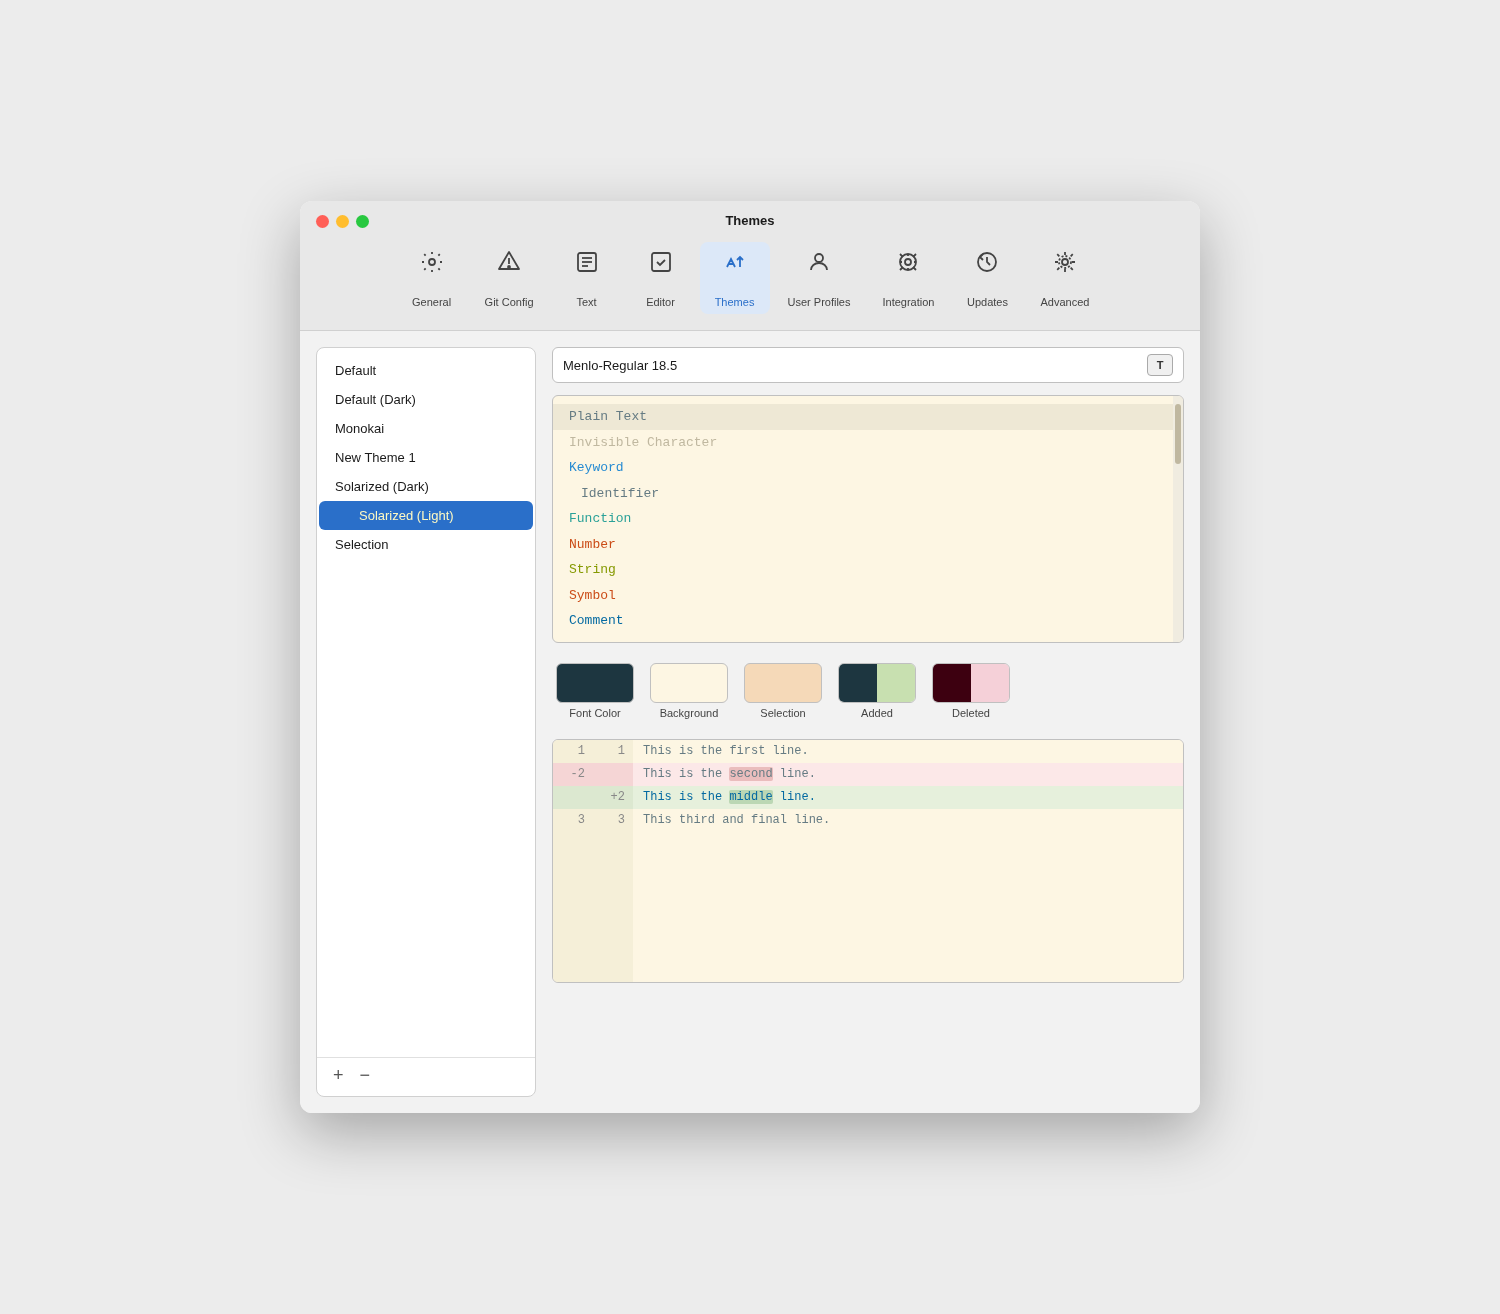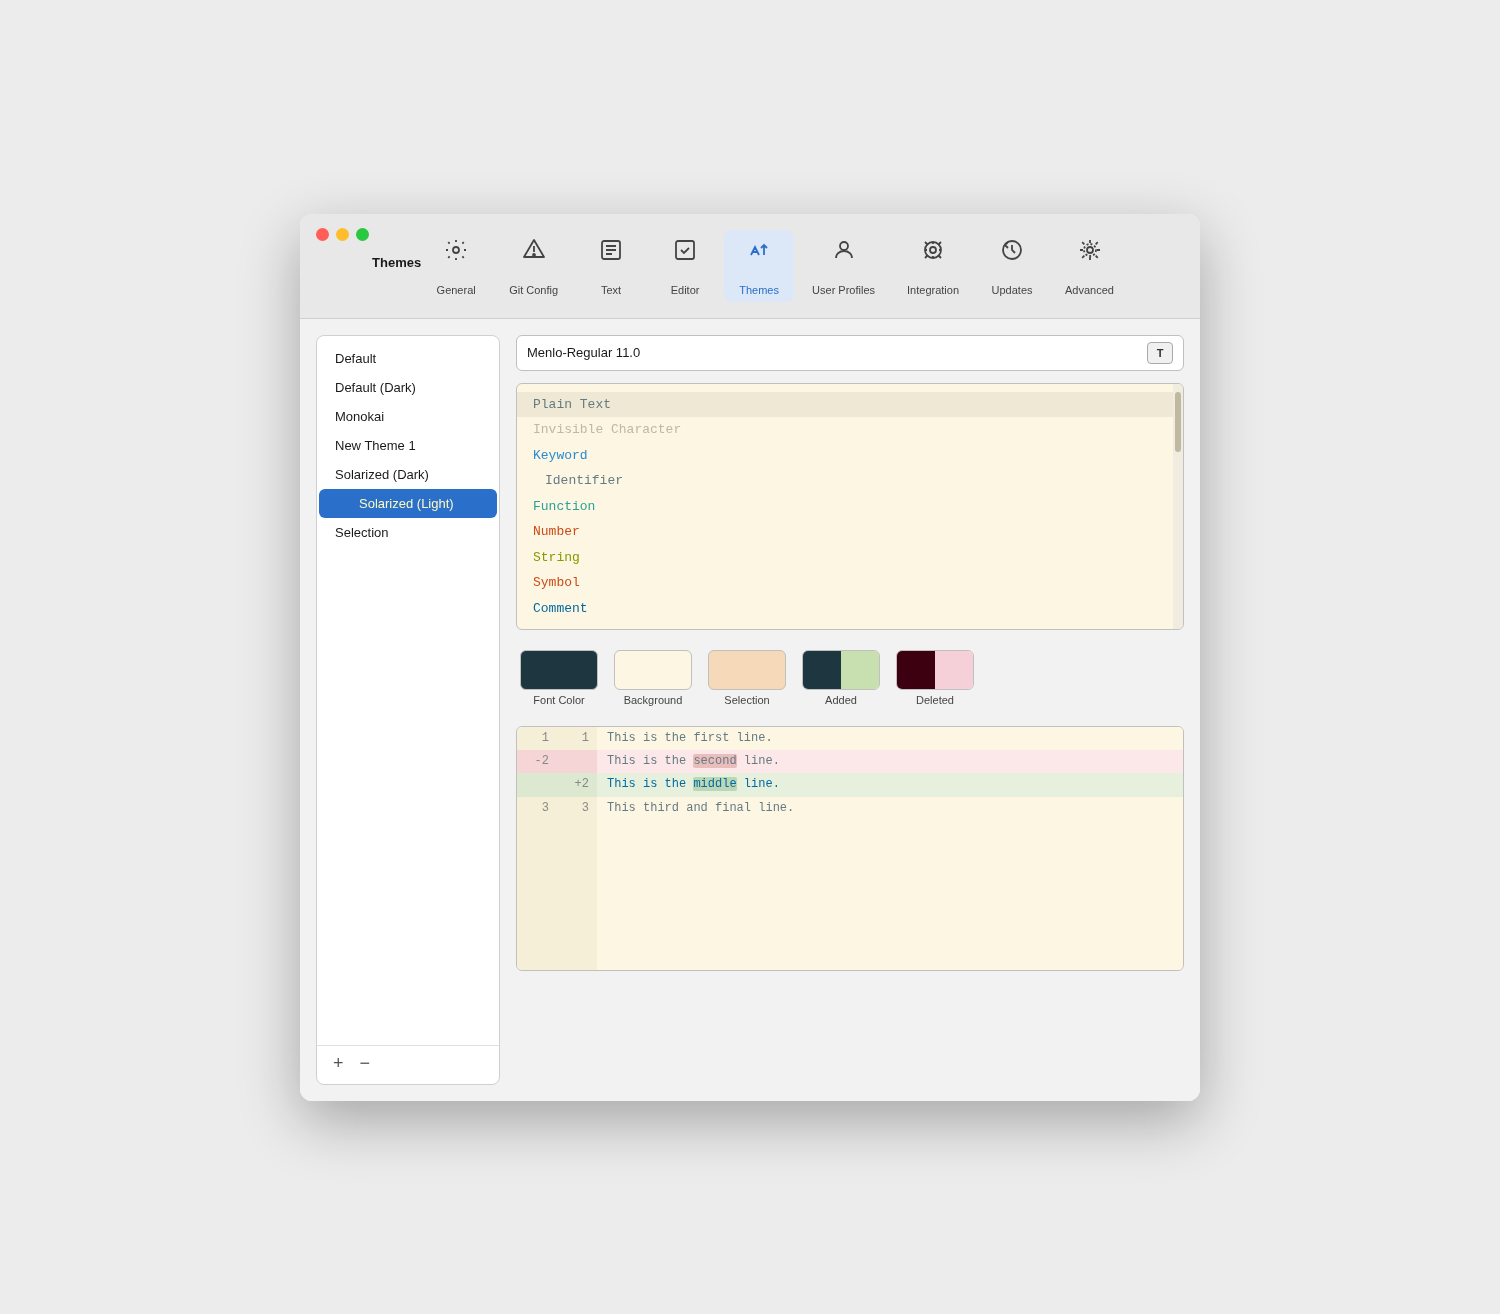--- a/index.html
+++ b/index.html
@@ -17,25 +17,24 @@
       background: #f5f5f5;
       border-radius: 12px;
       box-shadow: 0 20px 60px rgba(0,0,0,0.3);
       overflow: hidden;
     }
     
     .titlebar {
       background: #e8e8e8;
       padding: 12px 16px 8px;
       display: flex;
-      flex-direction: row;
+      flex-direction: column;
       align-items: center;
       border-bottom: 1px solid #d0d0d0;
       position: relative;
-      justify-content: center;
     }
     .titlebar-buttons {
       position: absolute;
       left: 16px;
       top: 14px;
       display: flex;
       gap: 7px;
     }
     .tb-btn {
       width: 13px;
@@ -94,21 +93,21 @@
     }
     
     .main-content {
       display: flex;
       padding: 16px;
       gap: 16px;
       background: #f2f2f2;
     }
     
     .sidebar {
-      width: 184px;
+      width: 220px;
       flex-shrink: 0;
       background: #fff;
       border: 1px solid #d0d0d0;
       border-radius: 8px;
       padding: 4px 0;
       display: flex;
       flex-direction: column;
       min-height: 750px;
     }
     .sidebar-items {
@@ -451,21 +450,21 @@
       </div>
       <div class="sidebar-footer">
         <button class="sidebar-footer-btn">+</button>
         <button class="sidebar-footer-btn">−</button>
       </div>
     </div>
 
     <div class="right-panel">
 
       <div class="font-selector">
-        <span class="font-name">Menlo-Regular 11.0</span>
+        <span class="font-name">Menlo-Regular 18.5</span>
         <div class="font-selector-btn">T</div>
       </div>
 
       <div class="syntax-preview">
         <div class="syntax-lines">
           <div class="syntax-line" style="background:#eee8d5; color:#657b83;">Plain Text</div>
           <div class="syntax-line" style="color:#c0b8a0;">Invisible Character</div>
           <div class="syntax-line" style="color:#268bd2;">Keyword</div>
           <div class="syntax-line" style="color:#657b83;padding-left:28px;">Identifier</div>
           <div class="syntax-line" style="color:#2aa198;">Function</div>

